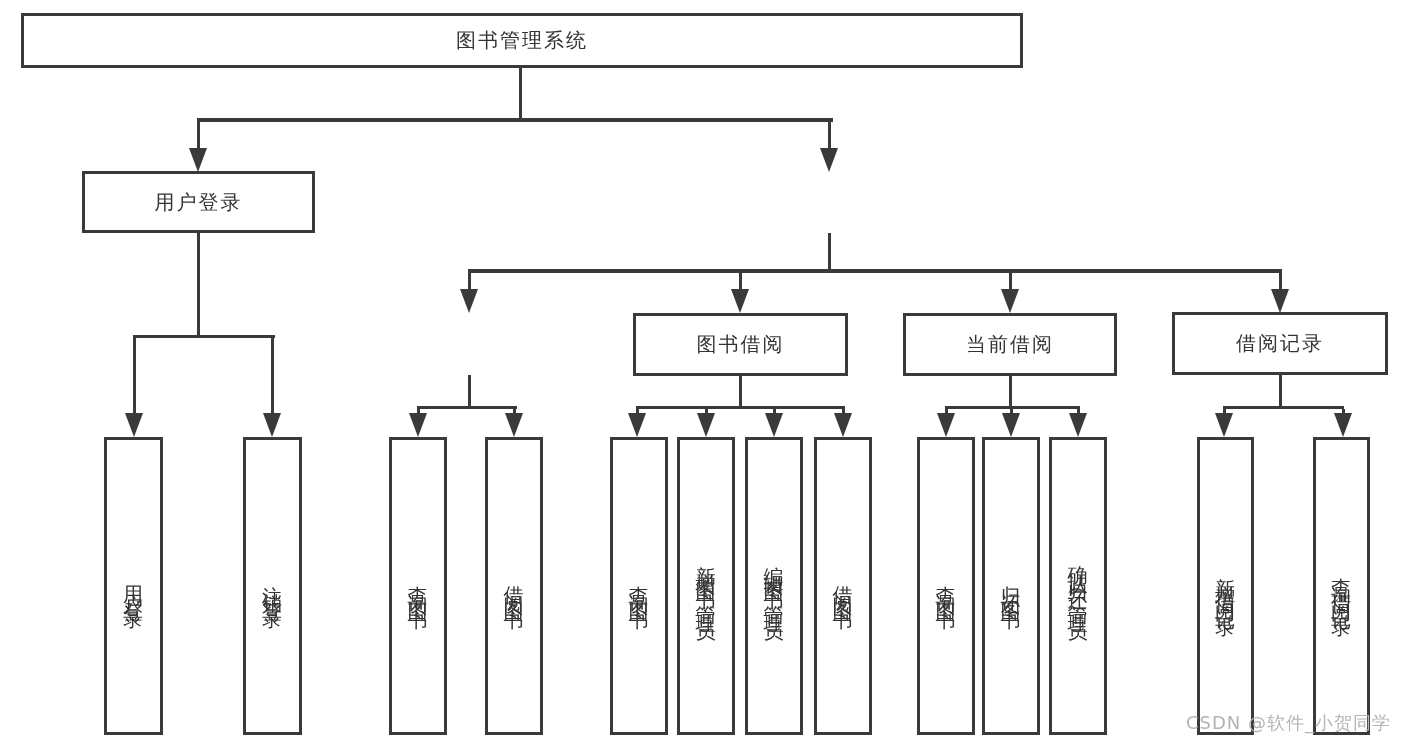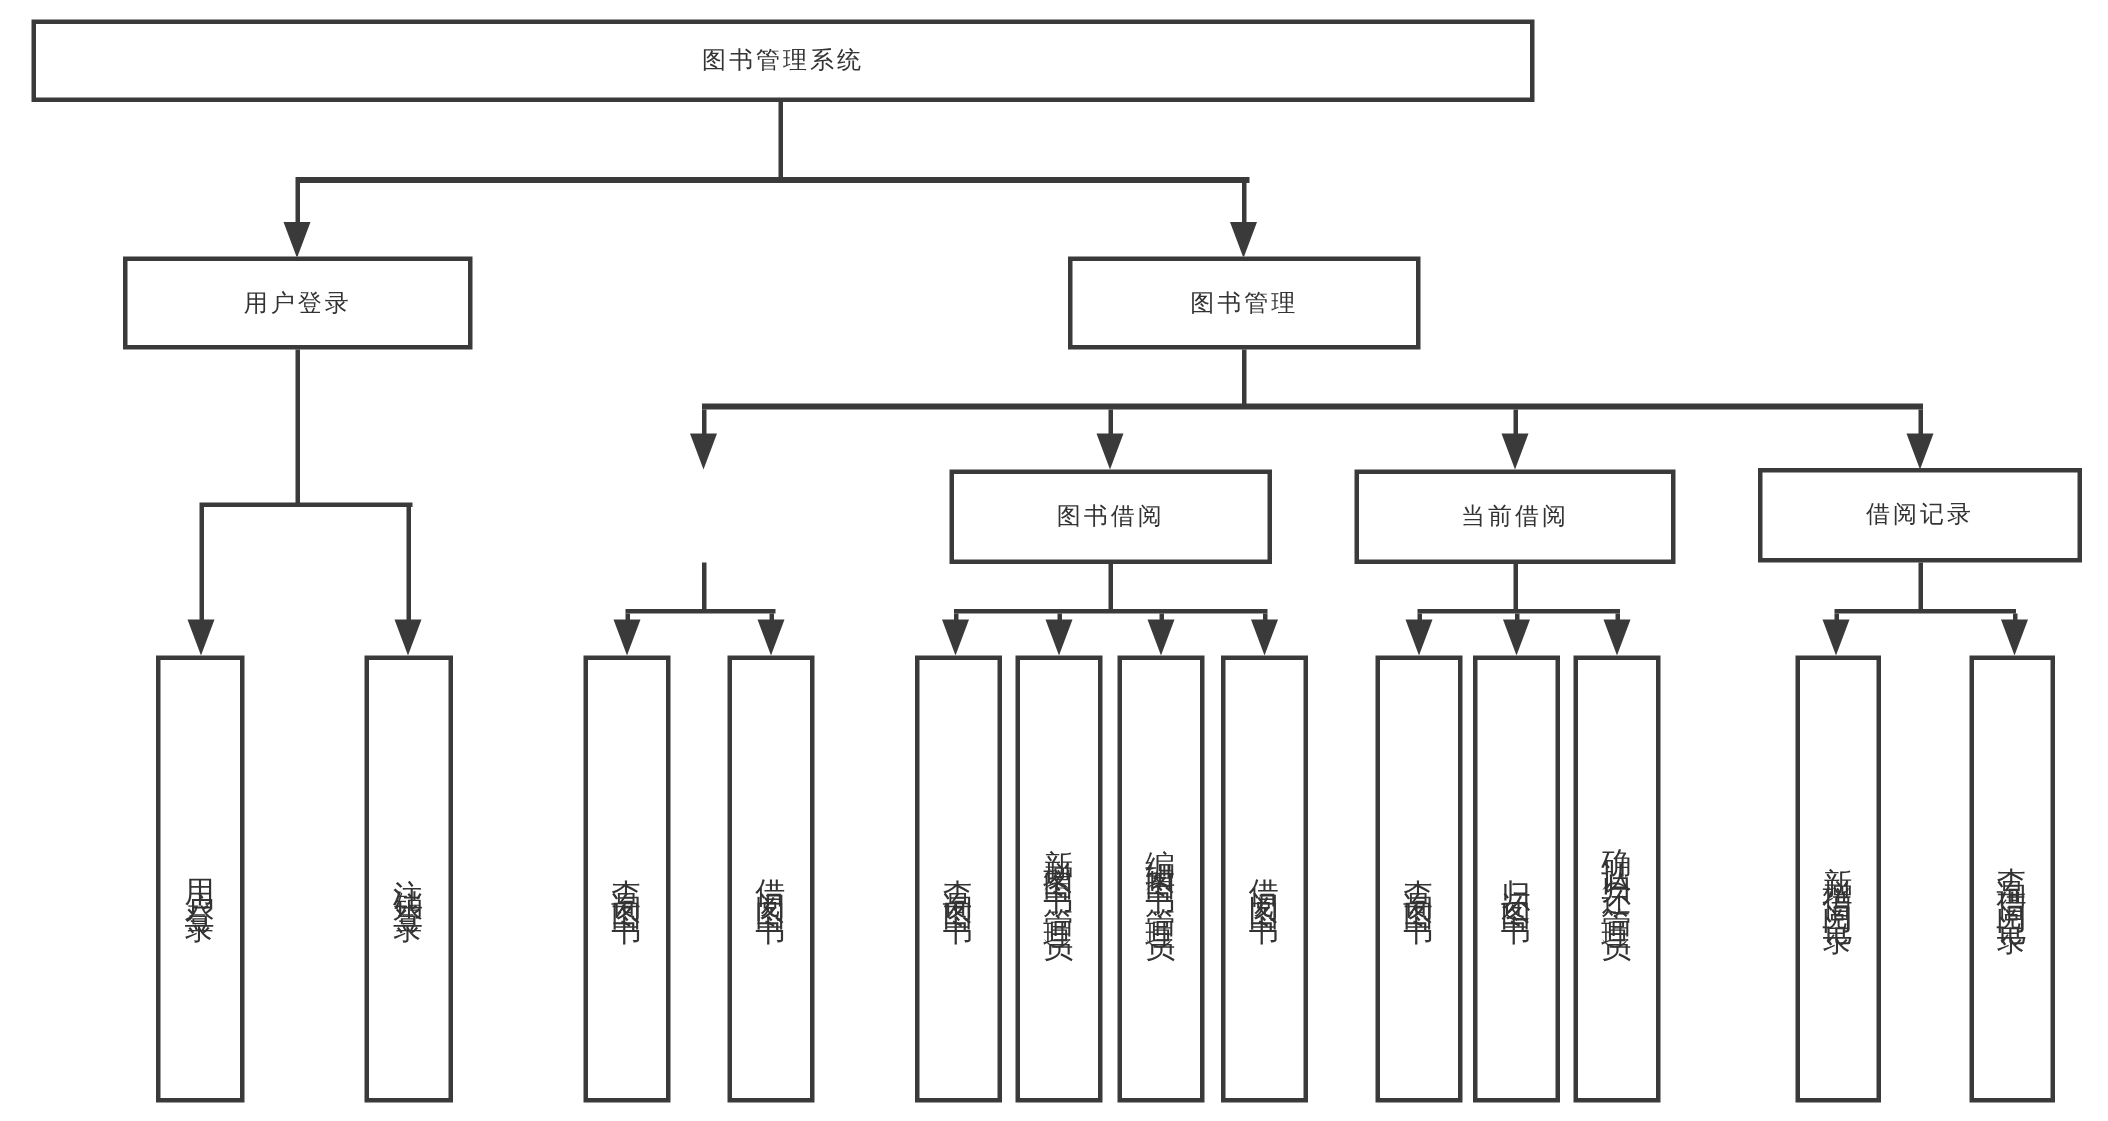--- a/index.html
+++ b/index.html
@@ -4,21 +4,21 @@
 <style>
   html,body{margin:0;padding:0;background:#fff;}
   .canvas{
     position:relative;width:1405px;height:747px;background:#ffffff;overflow:hidden;
     font-family:"DejaVu Sans","Liberation Sans",sans-serif;color:#333333;
   }
   .node{
     position:absolute;box-sizing:border-box;background:#ffffff;
     border:3px solid #3a3a3a;display:flex;align-items:center;justify-content:center;
   }
-  .node.h{font-size:16px;letter-spacing:2px;white-space:nowrap;text-align:center;}
+  .node.h{font-size:20px;letter-spacing:2px;white-space:nowrap;text-align:center;}
   .node.v .vt{
     writing-mode:vertical-rl;text-orientation:mixed;
     font-size:20px;line-height:1;letter-spacing:8px;
   }
   .ln{position:absolute;background:#3a3a3a;}
   .arr{
     position:absolute;width:0;height:0;
     border-left:9px solid transparent;border-right:9px solid transparent;
     border-top:24px solid #3a3a3a;
   }
@@ -38,23 +38,20 @@
 
   <div class="ln" style="left:519px;top:68px;width:3px;height:52px"></div>
   <div class="ln" style="left:197px;top:118px;width:636px;height:4px"></div>
   <div class="ln" style="left:197px;top:122px;width:3px;height:28px"></div>
   <div class="arr" style="left:189px;top:148px"></div>
   <div class="ln" style="left:828px;top:122px;width:3px;height:28px"></div>
   <div class="arr" style="left:820px;top:148px"></div>
 
   <div class="node h" style="left:82px;top:171px;width:233px;height:62px">
     <span>用户登录</span>
-  </div>
-  <div class="node h" style="left:712px;top:171px;width:235px;height:62px">
-    <span>图书管理</span>
   </div>
 
   <div class="ln" style="left:197px;top:233px;width:3px;height:104px"></div>
   <div class="ln" style="left:133px;top:335px;width:142px;height:3px"></div>
   <div class="ln" style="left:133px;top:338px;width:3px;height:77px"></div>
   <div class="arr" style="left:125px;top:413px"></div>
   <div class="ln" style="left:271px;top:338px;width:3px;height:77px"></div>
   <div class="arr" style="left:263px;top:413px"></div>
 
   <div class="ln" style="left:828px;top:233px;width:3px;height:38px"></div>
@@ -149,14 +146,15 @@
     <span class="vt">确认归还（管理员）</span>
   </div>
 
   <div class="node v" style="left:1197px;top:437px;width:57px;height:298px">
     <span class="vt">新增借阅记录</span>
   </div>
   <div class="node v" style="left:1313px;top:437px;width:57px;height:298px">
     <span class="vt">查询借阅记录</span>
   </div>
 
+  <div class="wm">CSDN @软件_小贺同学</div>
 
 </div>
 
 </body></html>

